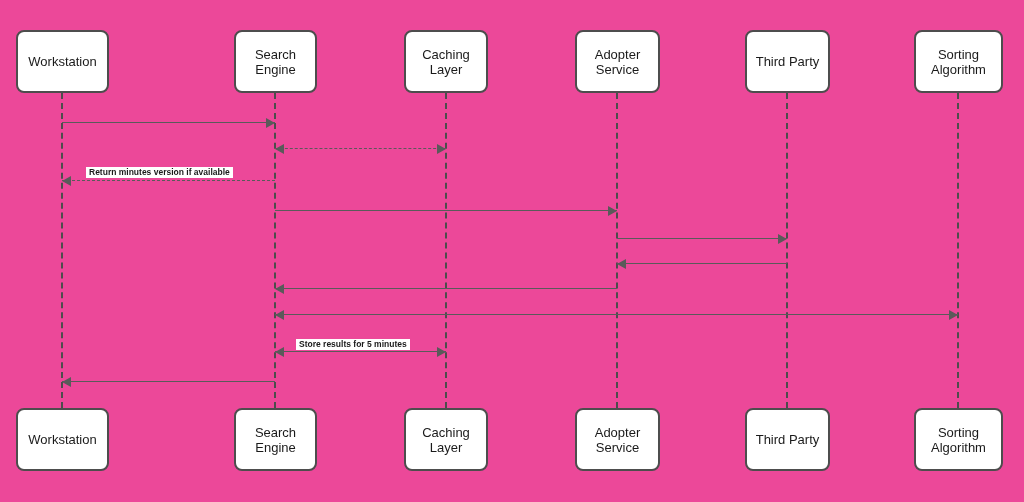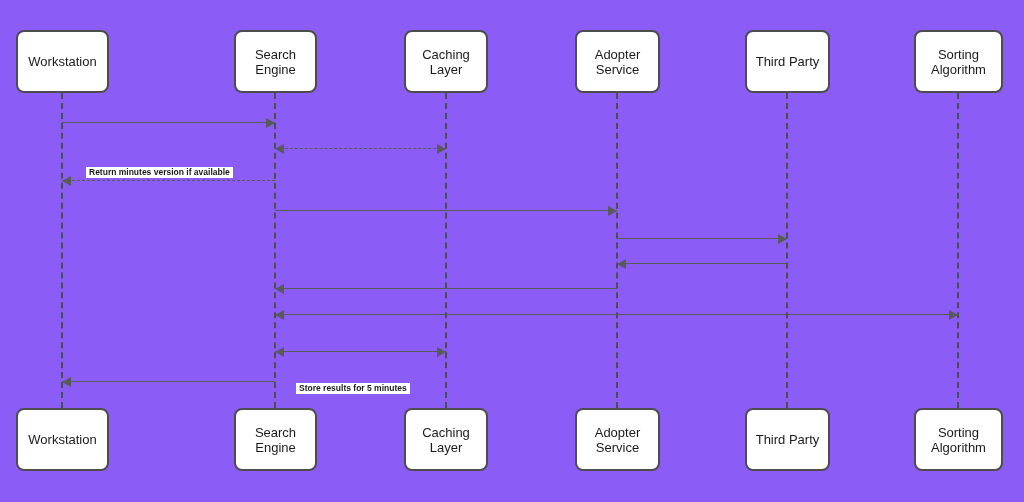--- a/index.html
+++ b/index.html
@@ -7,21 +7,21 @@
     padding: 0;
     background: #ffffff;
   }
   body {
     font-family: "Liberation Sans", sans-serif;
   }
   #canvas {
     position: relative;
     width: 1024px;
     height: 502px;
-    background: #8b5cf6;
+    background: #ec4899;
     overflow: hidden;
   }
   .participant-box {
     position: absolute;
     box-sizing: border-box;
     background: #ffffff;
     border: 2px solid #4d4d4d;
     border-radius: 8px;
     display: flex;
     align-items: center;
@@ -116,16 +116,16 @@
     <div class="msg-line" style="left: 617px; top: 263px; width: 170px;"></div>
     <div class="arrow-head left" style="top: 259px; left: 617px;"></div>
     <div class="msg-line" style="left: 275px; top: 288px; width: 342px;"></div>
     <div class="arrow-head left" style="top: 284px; left: 275px;"></div>
     <div class="msg-line" style="left: 275px; top: 314px; width: 683px;"></div>
     <div class="arrow-head left" style="top: 310px; left: 275px;"></div>
     <div class="arrow-head right" style="top: 310px; left: 949px;"></div>
     <div class="msg-line" style="left: 275px; top: 351px; width: 171px;"></div>
     <div class="arrow-head left" style="top: 347px; left: 275px;"></div>
     <div class="arrow-head right" style="top: 347px; left: 437px;"></div>
-    <div class="msg-label" style="left: 296px; top: 339px; margin-top: 44px;">Store results for 5 minutes</div>
+    <div class="msg-label" style="left: 296px; top: 339px;">Store results for 5 minutes</div>
     <div class="msg-line" style="left: 62px; top: 381px; width: 213px;"></div>
     <div class="arrow-head left" style="top: 377px; left: 62px;"></div>
   </div>
 
 </body></html>

